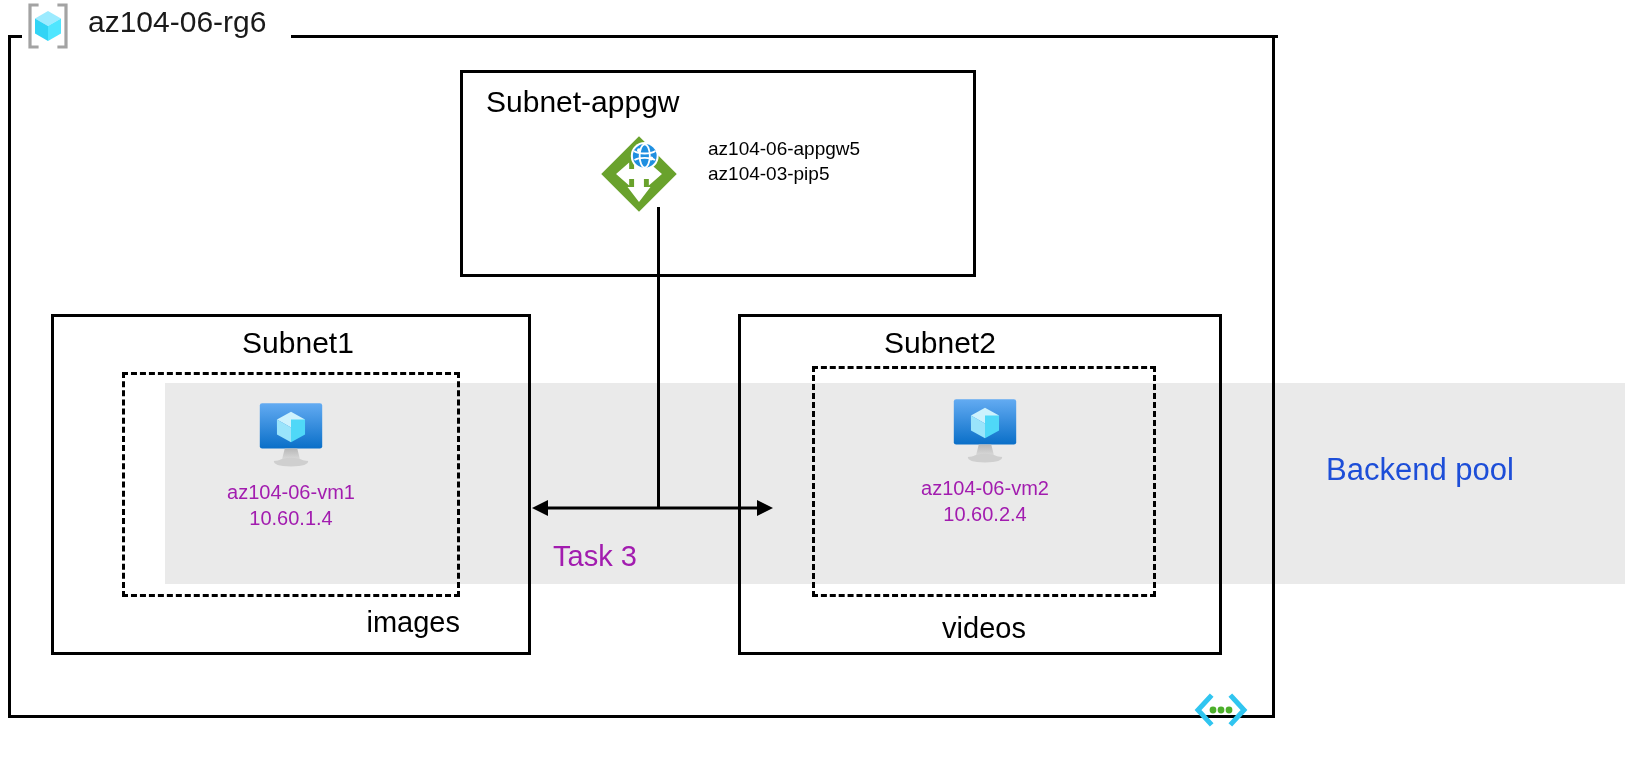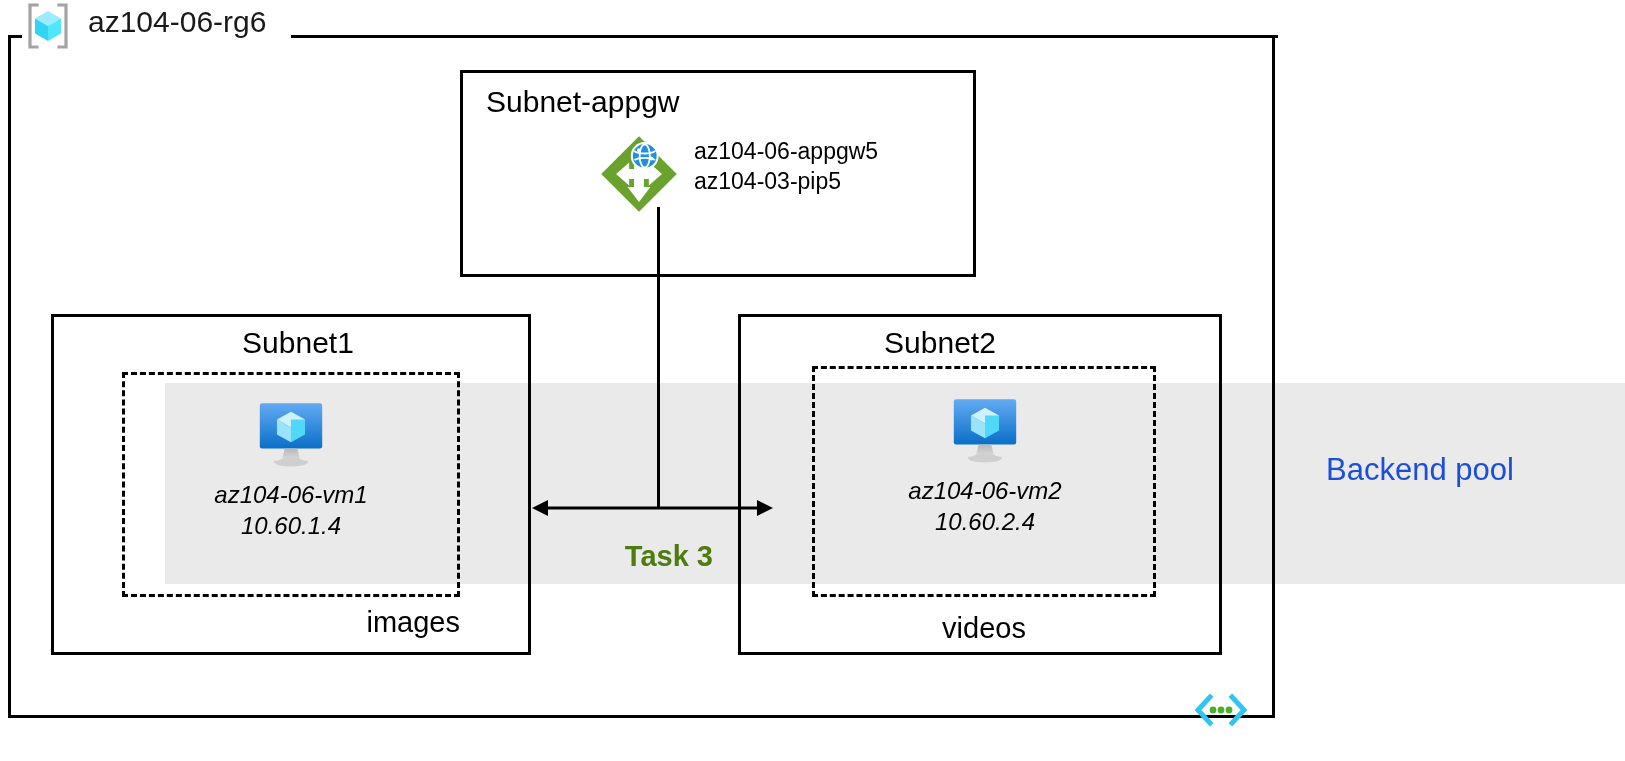--- a/index.html
+++ b/index.html
@@ -144,25 +144,24 @@
   .vm1 { left: 141px; top: 400px; width: 300px; }
   .vm2 { left: 835px; top: 396px; width: 300px; }
 
   .vm-icon {
     width: 78px;
     height: 72px;
     display: block;
     margin: 0 auto 8px auto;
   }
   .vm-line {
-    font-size: 24px;
-    color: #000000;
+    font-size: 20px;
+    color: #a21caf;
     line-height: 1.28;
     white-space: nowrap;
-    font-style: italic;
   }
 
   
   .appgw-node {
     position: absolute;
     left: 598px;
     top: 133px;
     z-index: 6;
     display: flex;
     align-items: flex-start;
@@ -170,24 +169,25 @@
   .appgw-icon {
     width: 82px;
     height: 82px;
     flex: 0 0 auto;
   }
   .appgw-labels {
     margin-left: 14px;
     margin-top: 4px;
   }
   .appgw-labels .appgw-line {
-    font-size: 23px;
+    font-size: 19px;
     color: #000000;
     line-height: 1.3;
     white-space: nowrap;
+    margin-left: 14px;
   }
 
   
   .connector-vert {
     position: absolute;
     left: 657px;
     top: 207px;
     width: 3px;
     height: 302px;
     background: #000000;
@@ -201,24 +201,24 @@
     height: 40px;
     z-index: 5;
   }
 
   
   .task-label {
     position: absolute;
     left: 553px;
     top: 540px;
     width: 160px;
-    text-align: right;
+    text-align: left;
     font-size: 29px;
-    font-weight: bold;
-    color: #4d7c0f;
+    font-weight: normal;
+    color: #a21caf;
     white-space: nowrap;
     z-index: 7;
   }
 
   
   .vnet-icon {
     position: absolute;
     left: 1194px;
     top: 692px;
     width: 54px;

